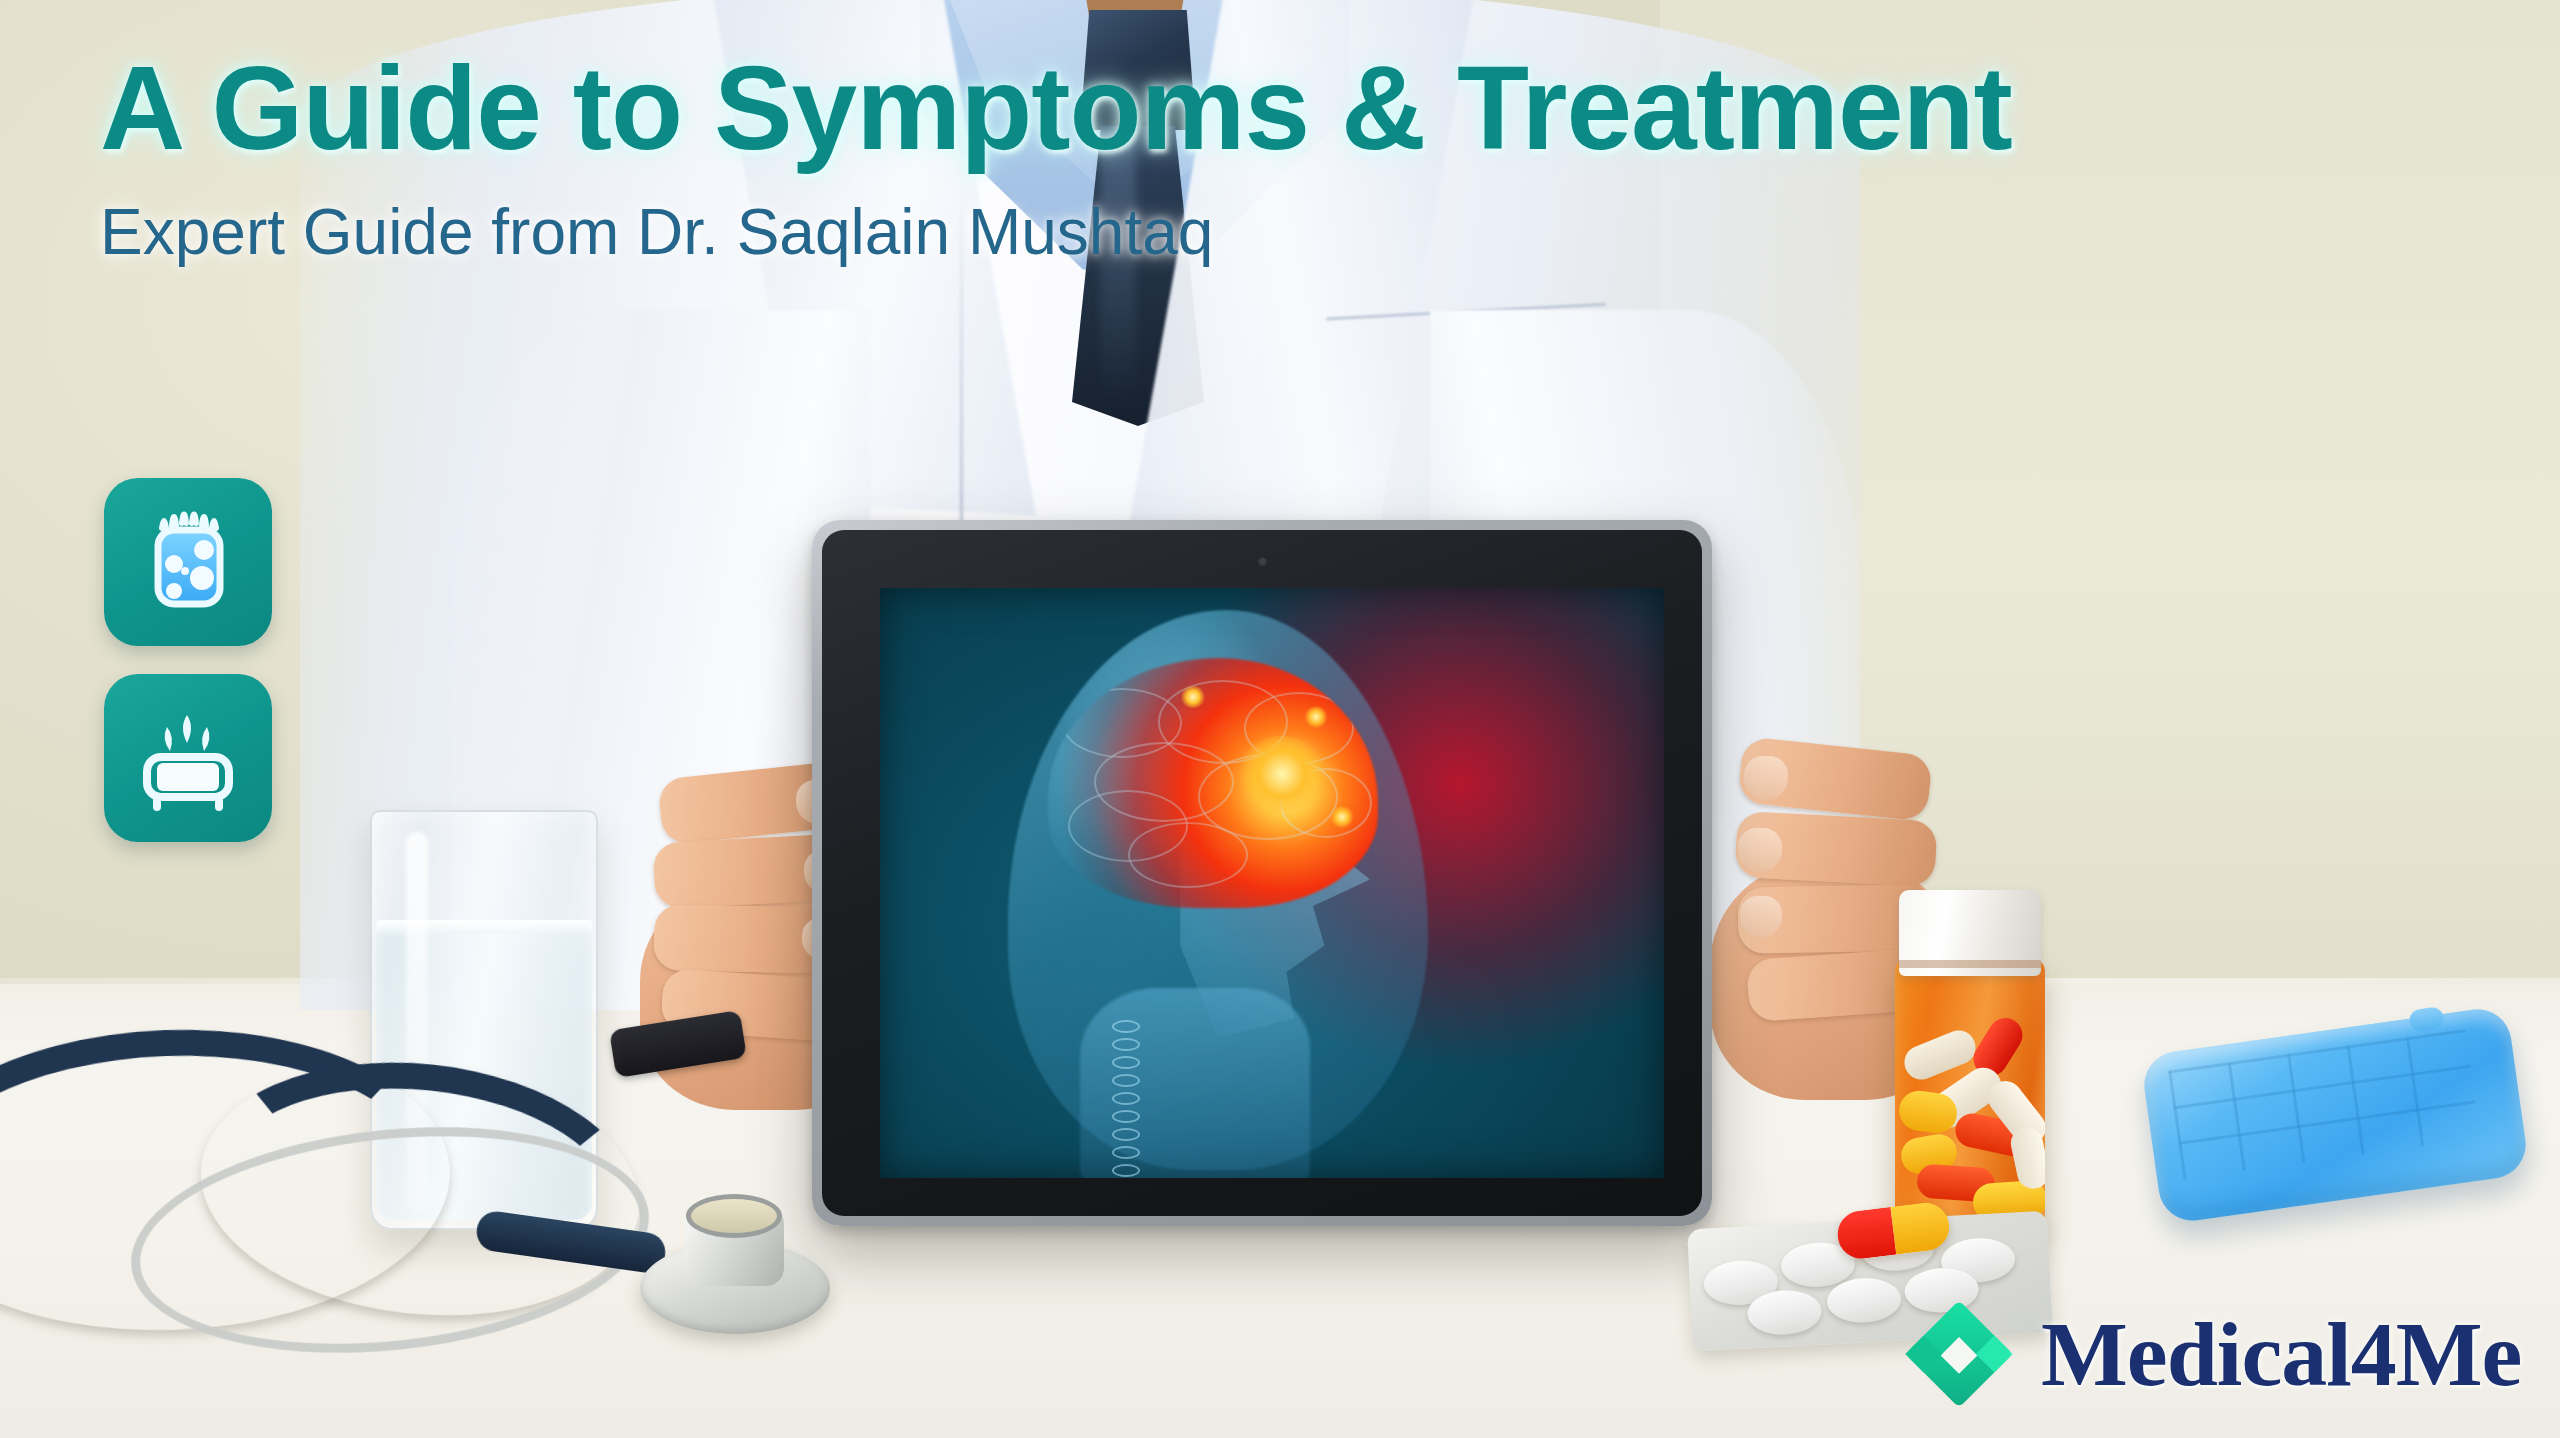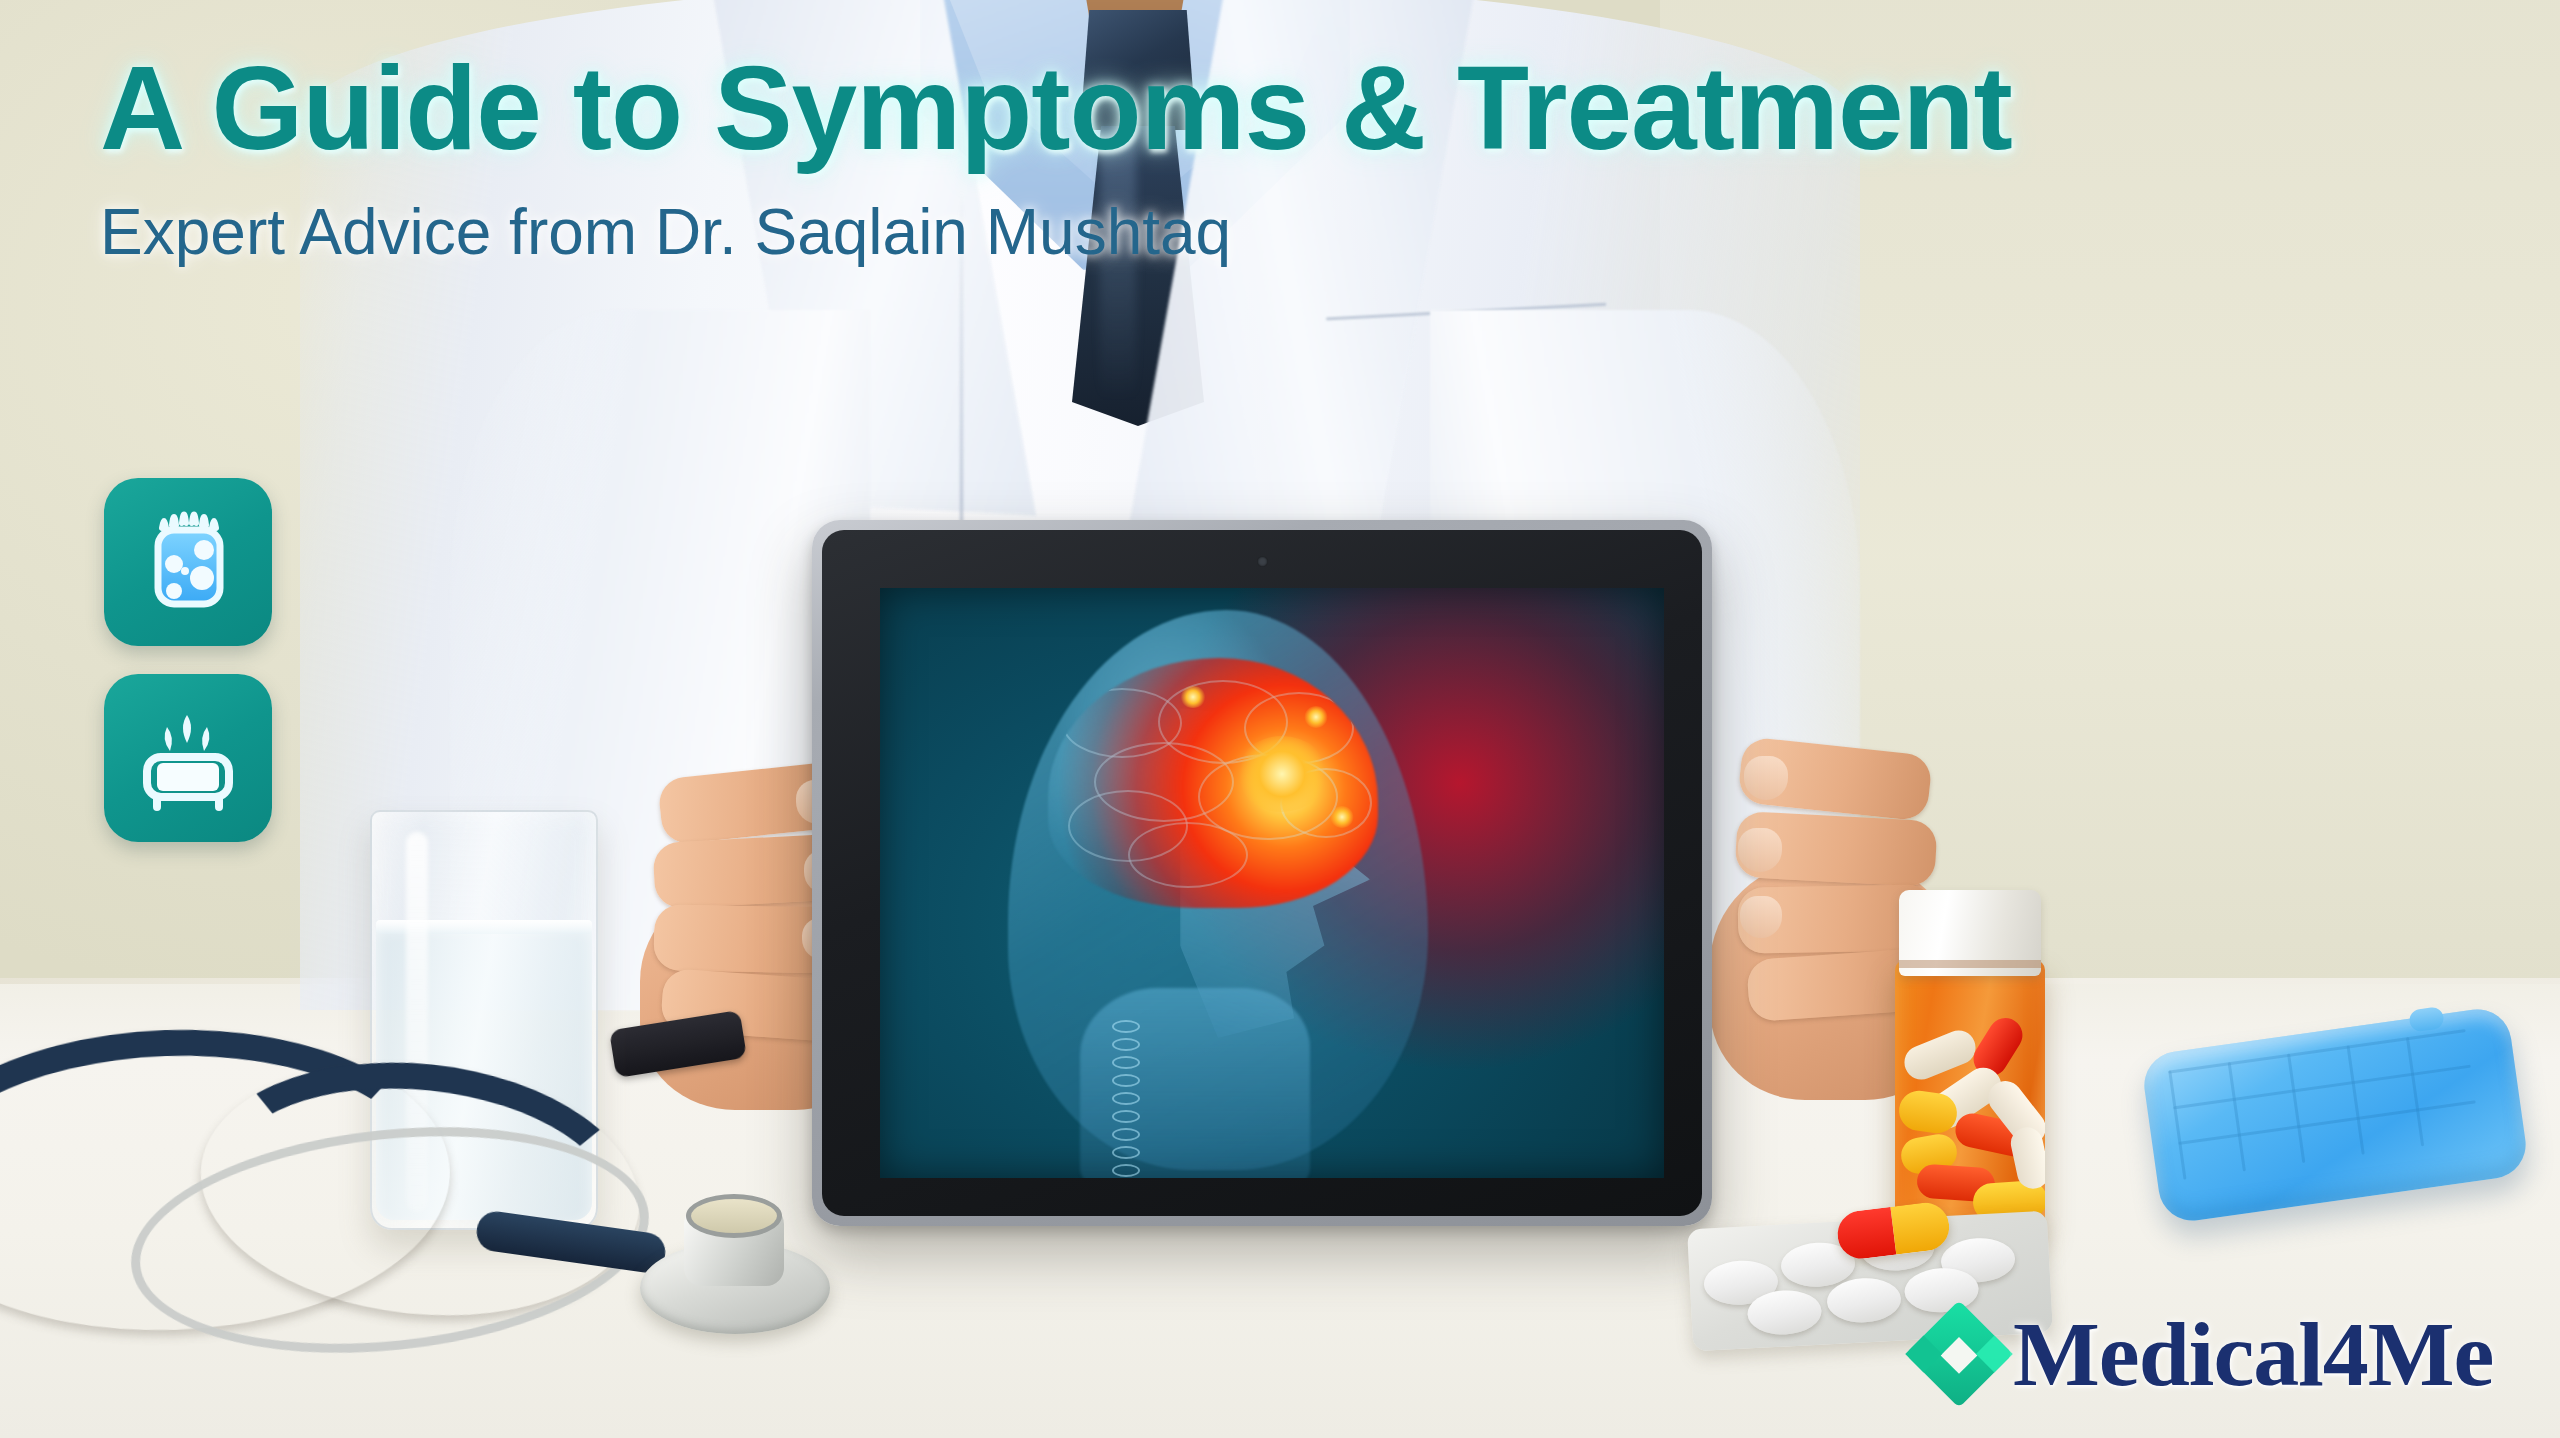--- a/index.html
+++ b/index.html
@@ -208,21 +208,21 @@
       text-shadow:0 0 10px rgba(255,255,255,.95),0 0 20px rgba(255,255,255,.8);}
 
   
   .badges{position:absolute;left:104px;top:478px;display:flex;flex-direction:column;gap:28px;}
   .badge{width:168px;height:168px;border-radius:34px;
     background:linear-gradient(150deg,#1aa79b 0%,#0f958d 50%,#0b8881 100%);
     box-shadow:0 8px 18px rgba(60,90,85,.28);
     display:flex;align-items:center;justify-content:center;}
 
   
-  .logo{position:absolute;left:1905px;top:1300px;display:flex;align-items:center;}
+  .logo{position:absolute;left:1905px;top:1300px;display:flex;align-items:center;gap:28px;}
   .logo-mark{width:108px;height:108px;position:relative;}
   .logo-text{font-family:"Liberation Serif","DejaVu Serif",serif;font-size:92px;font-weight:bold;
     color:#1b3070;letter-spacing:-1px;line-height:1;
     text-shadow:0 0 8px rgba(255,255,255,.9),1px 2px 3px rgba(255,255,255,.85);}
 </style>
 </head>
 <body>
 
 <div id="stage">
 
@@ -365,21 +365,21 @@
       <i style="left:60px;top:0;width:3px;height:110px;"></i>
       <i style="left:120px;top:0;width:3px;height:110px;"></i>
       <i style="left:180px;top:0;width:3px;height:110px;"></i>
       <i style="left:240px;top:0;width:3px;height:110px;"></i>
     </div>
     <div class="nub"></div>
   </div>
 
   <div class="text-wrap">
     <div class="h2">A Guide to Symptoms &amp; Treatment</div>
-    <div class="h3">Expert Advice from Dr. Saqlain Mushtaq</div>
+    <div class="h3">Expert Guide from Dr. Saqlain Mushtaq</div>
   </div>
 
   <div class="badges">
     <div class="badge">
       <svg width="104" height="112" viewBox="0 0 104 112">
         <defs>
           <linearGradient id="gIce" x1="0" y1="0" x2="0" y2="1">
             <stop offset="0" stop-color="#7fd4ff"></stop>
               <stop offset="1" stop-color="#3aa9f5"></stop>
           </linearGradient>

